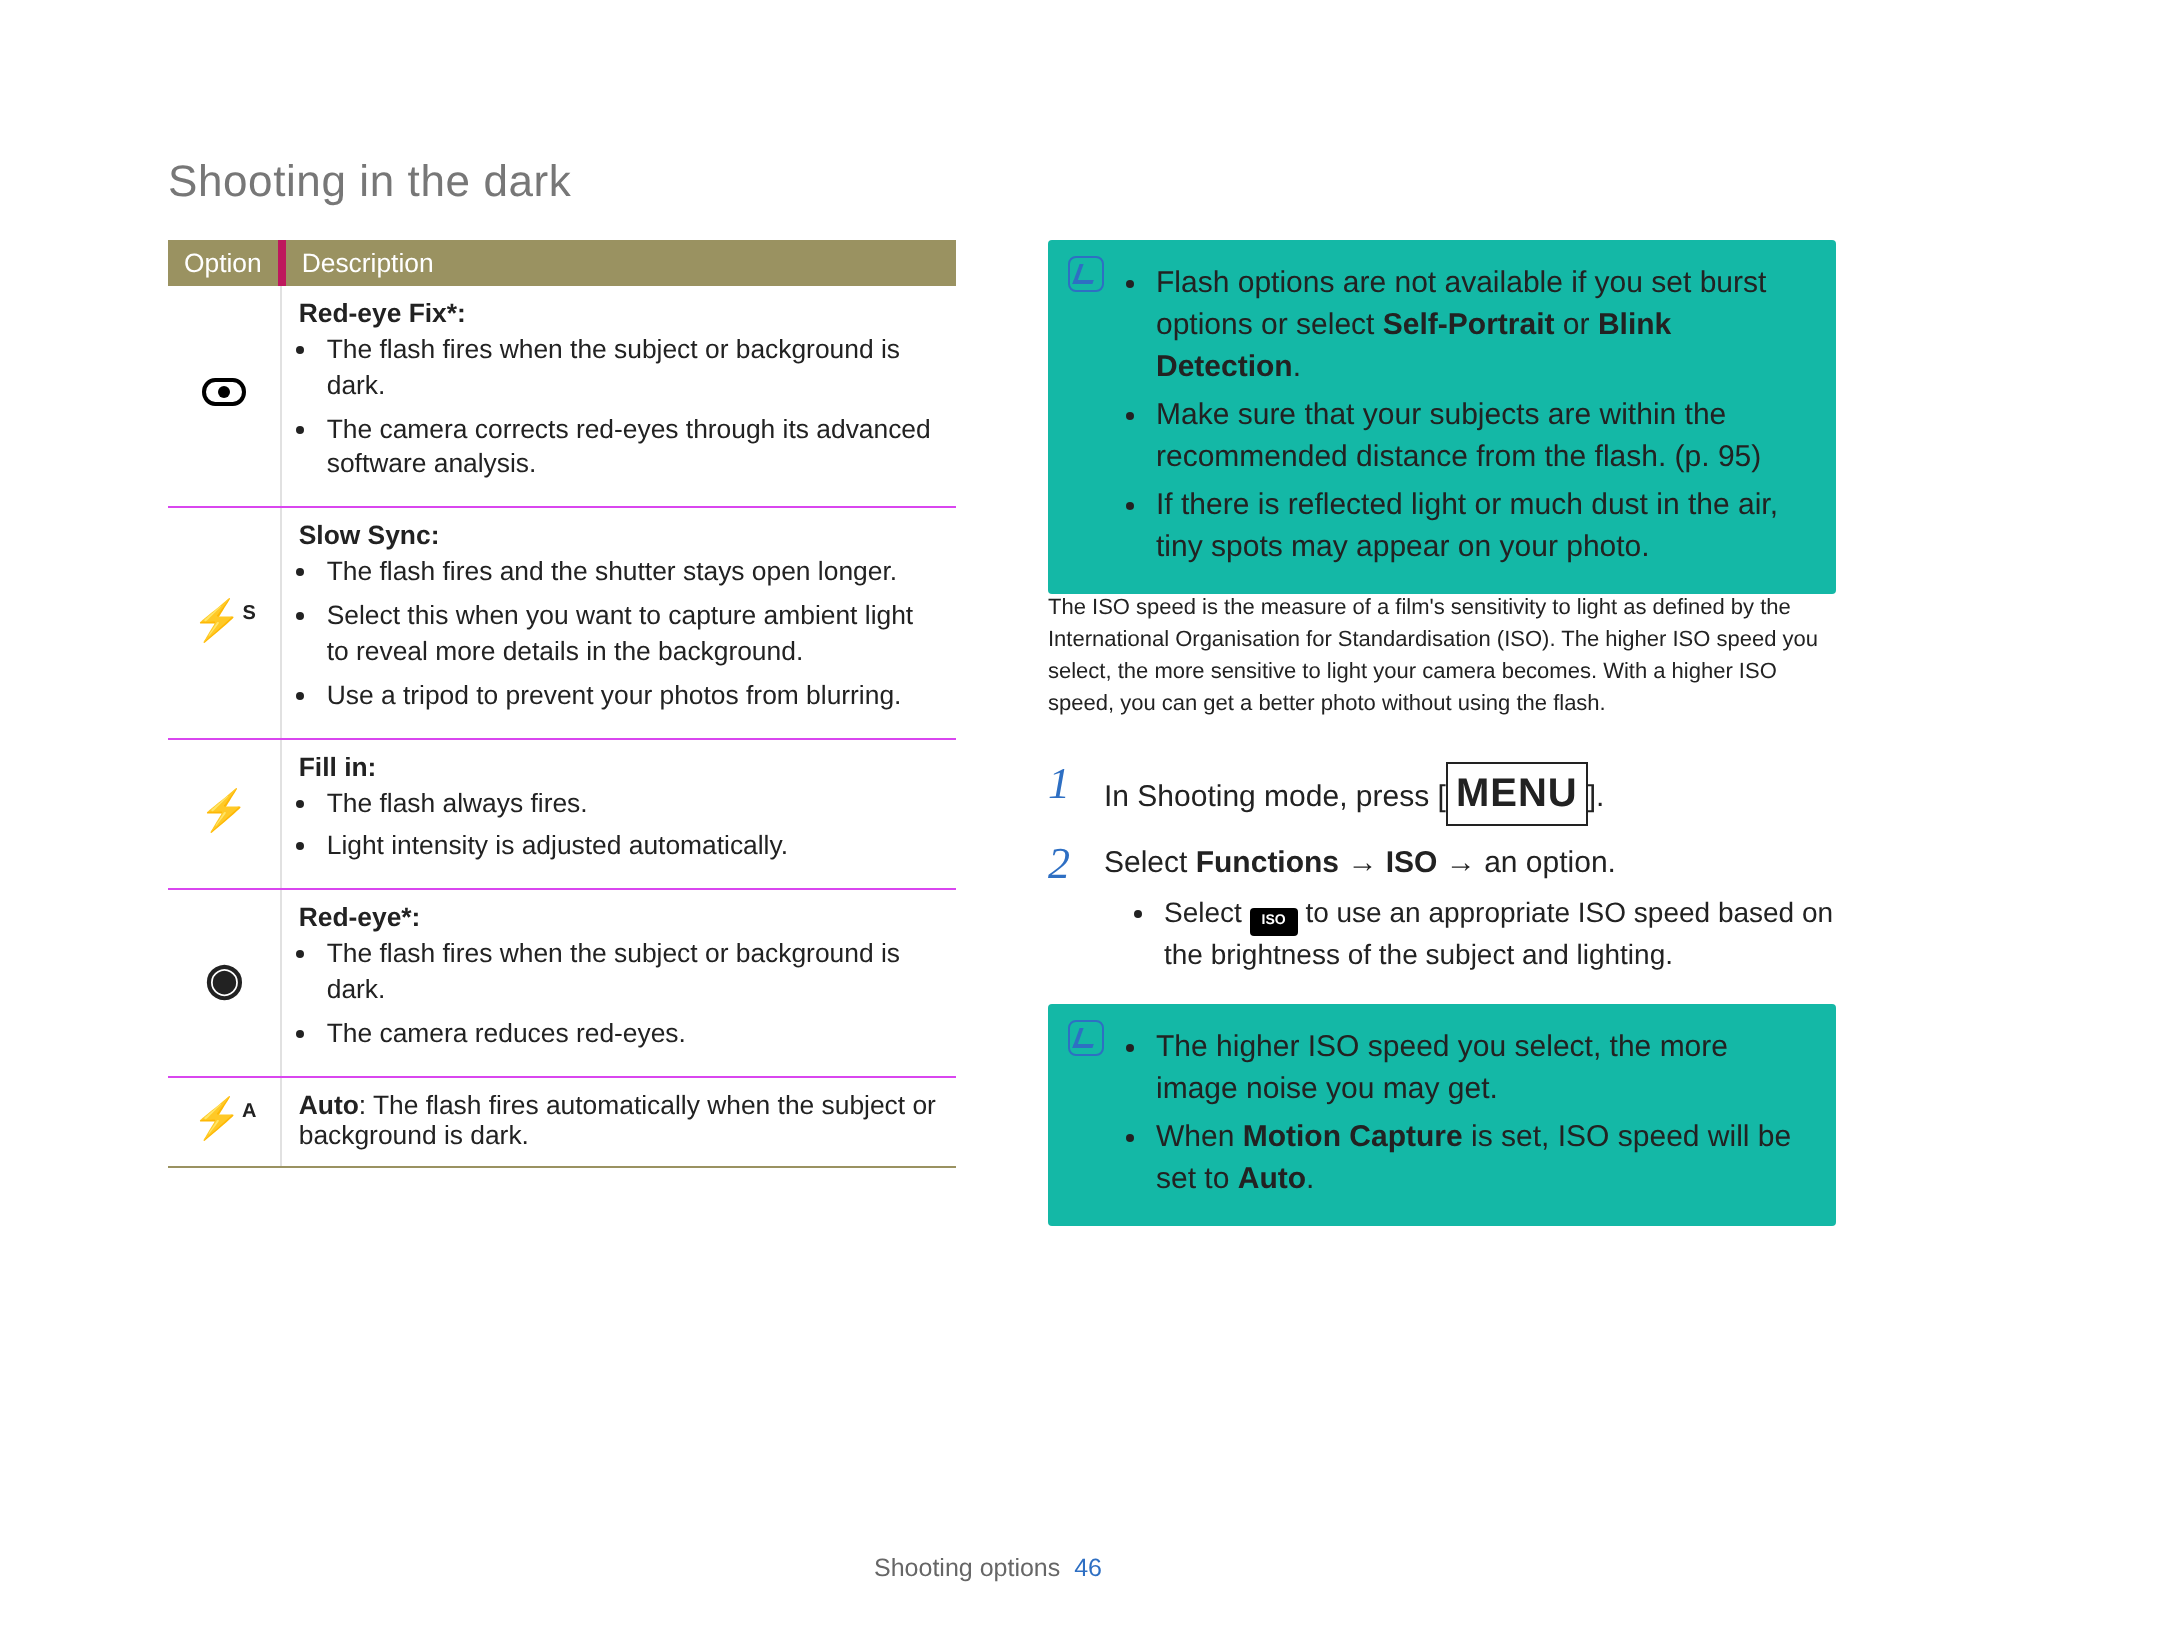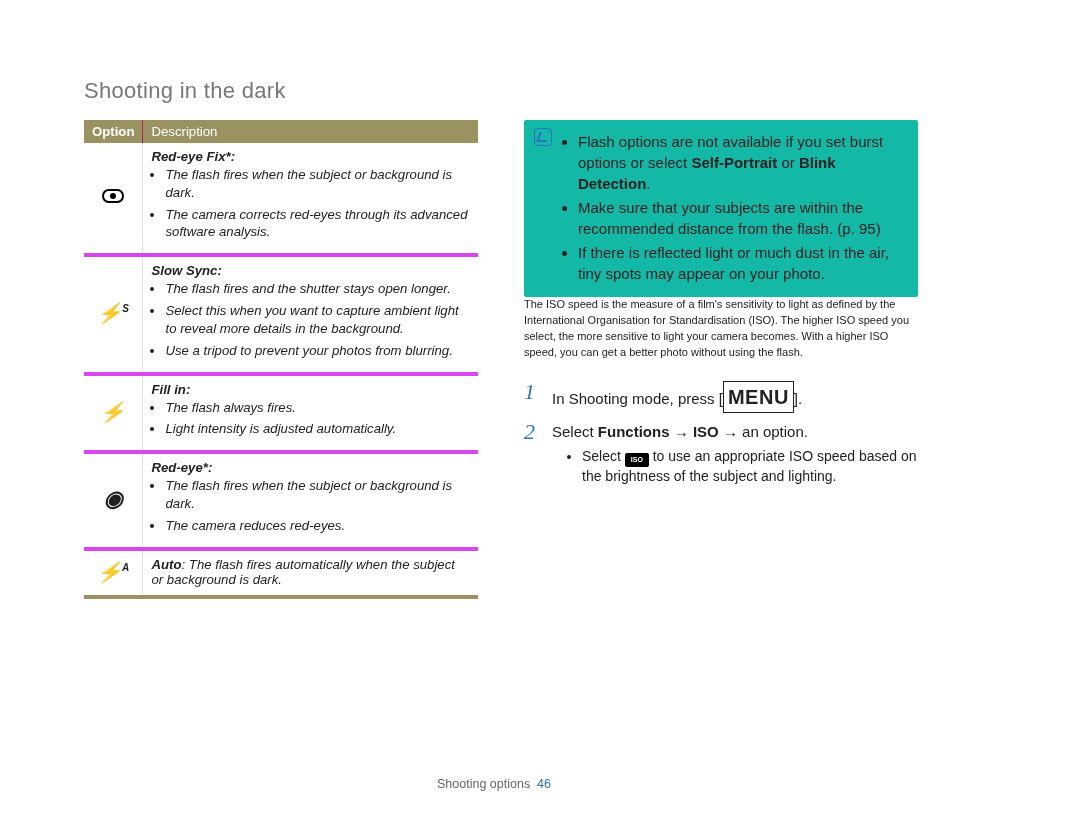--- a/index.html
+++ b/index.html
@@ -5,22 +5,22 @@
   * { box-sizing: border-box; margin: 0; padding: 0; }
   html, body { width: 1080px; height: 815px; background: #fff; font-family: Arial, Helvetica, sans-serif; color: #222; }
   .page { width: 988px; height: 815px; padding: 78px 70px 0 84px; position: relative; }
   .page-title { font-size: 22px; font-weight: 300; color: #777; letter-spacing: 0.3px; margin-bottom: 16px; }
   .columns { display: flex; gap: 46px; }
   .col { flex: 1 1 0; }
 
   
   .tbl { width: 100%; border-collapse: collapse; font-size: 13.2px; }
   .tbl thead th { background: #9a9261; color: #fff; font-weight: 400; text-align: left; padding: 4px 8px; }
-  .tbl thead th:first-child { width: 54px; border-right: 1px solid #be185d; font-weight: bold; }
-  .tbl tbody td { border-bottom: 4px solid #d946ef; padding: 6px 8px 8px; vertical-align: top; font-style: italic; }
+  .tbl thead th:first-child { width: 54px; border-right: 4px solid #be185d; }
+  .tbl tbody td { border-bottom: 1px solid #d946ef; padding: 6px 8px 8px; vertical-align: top; }
   .tbl tbody tr:last-child td { border-bottom-color: #9a9261; }
   .tbl tbody td:first-child { text-align: center; vertical-align: middle; border-right: 1px solid #e1e1e1; }
   .opt-title { font-weight: 700; }
   ul.bul { list-style: disc; padding-left: 14px; }
   ul.bul li { margin: 2px 0 4px; line-height: 1.35; }
   .glyph { font-size: 18px; font-weight: 700; display:inline-block; }
   .glyph sub, .glyph sup { font-size: 10px; }
   .glyph.small { font-size: 22px; line-height: 1; }
 
   .footnotes { font-size: 11.5px; color: #444; margin-top: 8px; line-height: 1.35; }
@@ -153,19 +153,28 @@
             <span>Select </span><b>Functions</b><span> → </span><b>ISO</b><span> → </span><span>an option.</span>
             <ul class="sub-bullets">
               <li>
                 <span>Select </span><span class="iso-ic"></span><span> to use an appropriate ISO speed based on the brightness of the subject and lighting.</span>
               </li>
             </ul>
           </span>
         </li>
       </ol>
 
+      <div class="note-box" style="margin-top:14px;">
+        <span class="note-ic"></span>
+        <ul>
+          <li>The higher ISO speed you select, the more image noise you may get.</li>
+          <li>
+            <span>When </span><b>Motion Capture</b><span> is set, ISO speed will be set to </span><b>Auto</b><span>.</span>
+          </li>
+        </ul>
+      </div>
     </div>
   </div>
 
   <div class="footer">
     <span>Shooting options</span>&nbsp;&nbsp;<span class="pg">46</span>
   </div>
 </div>
 
 </body></html>

